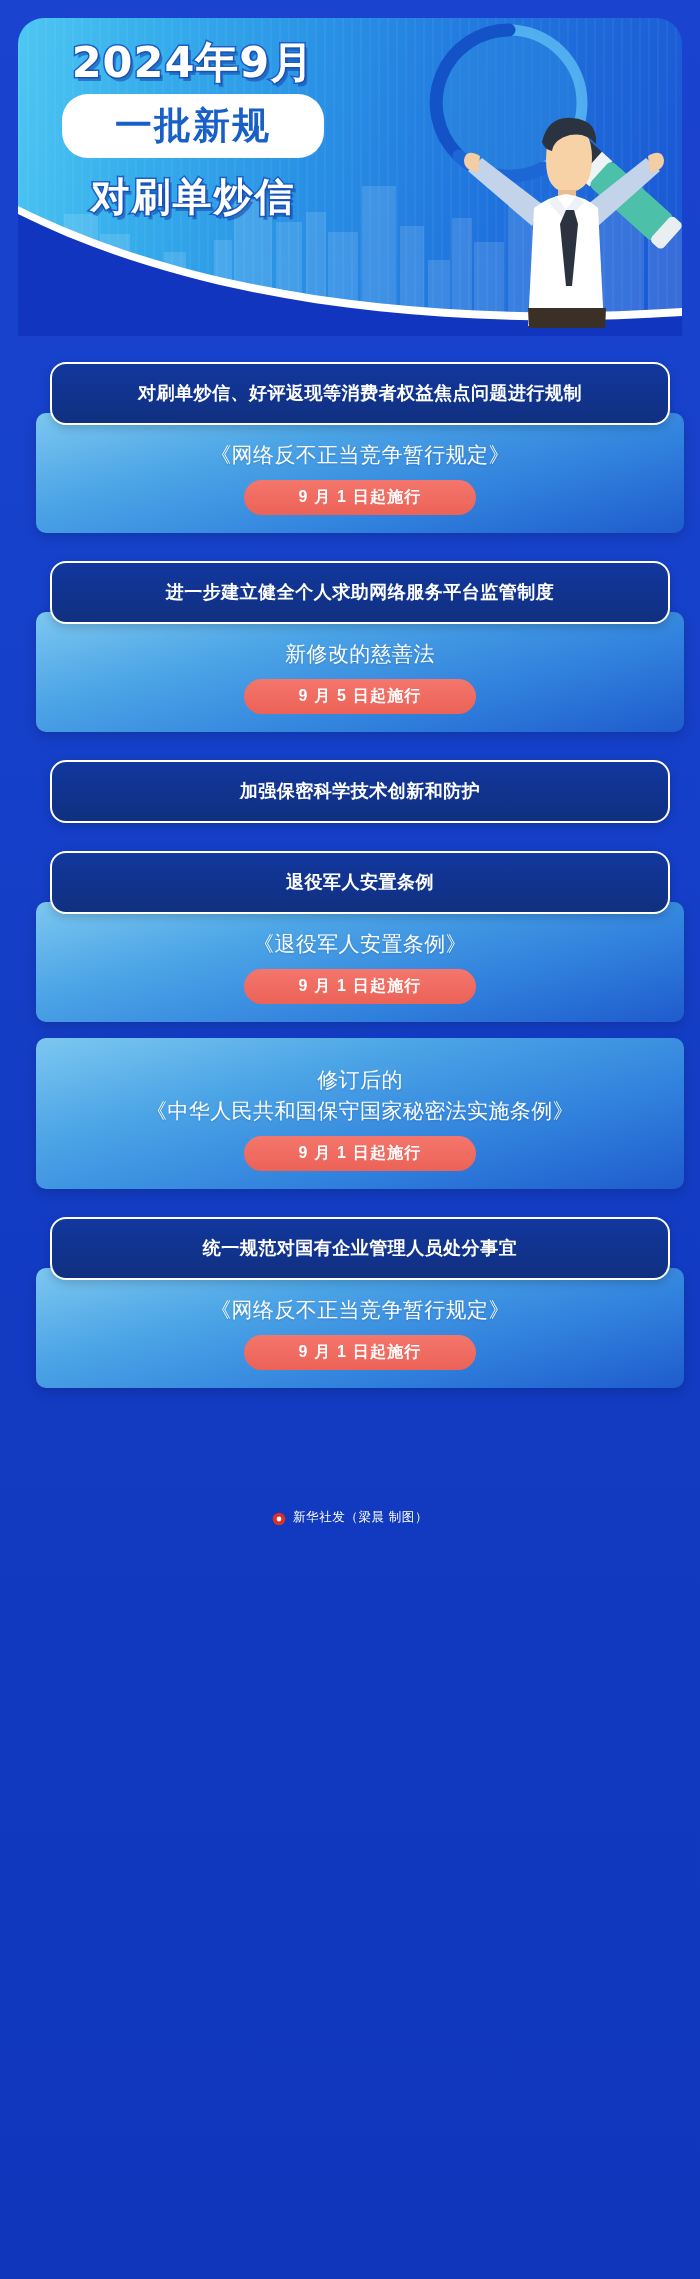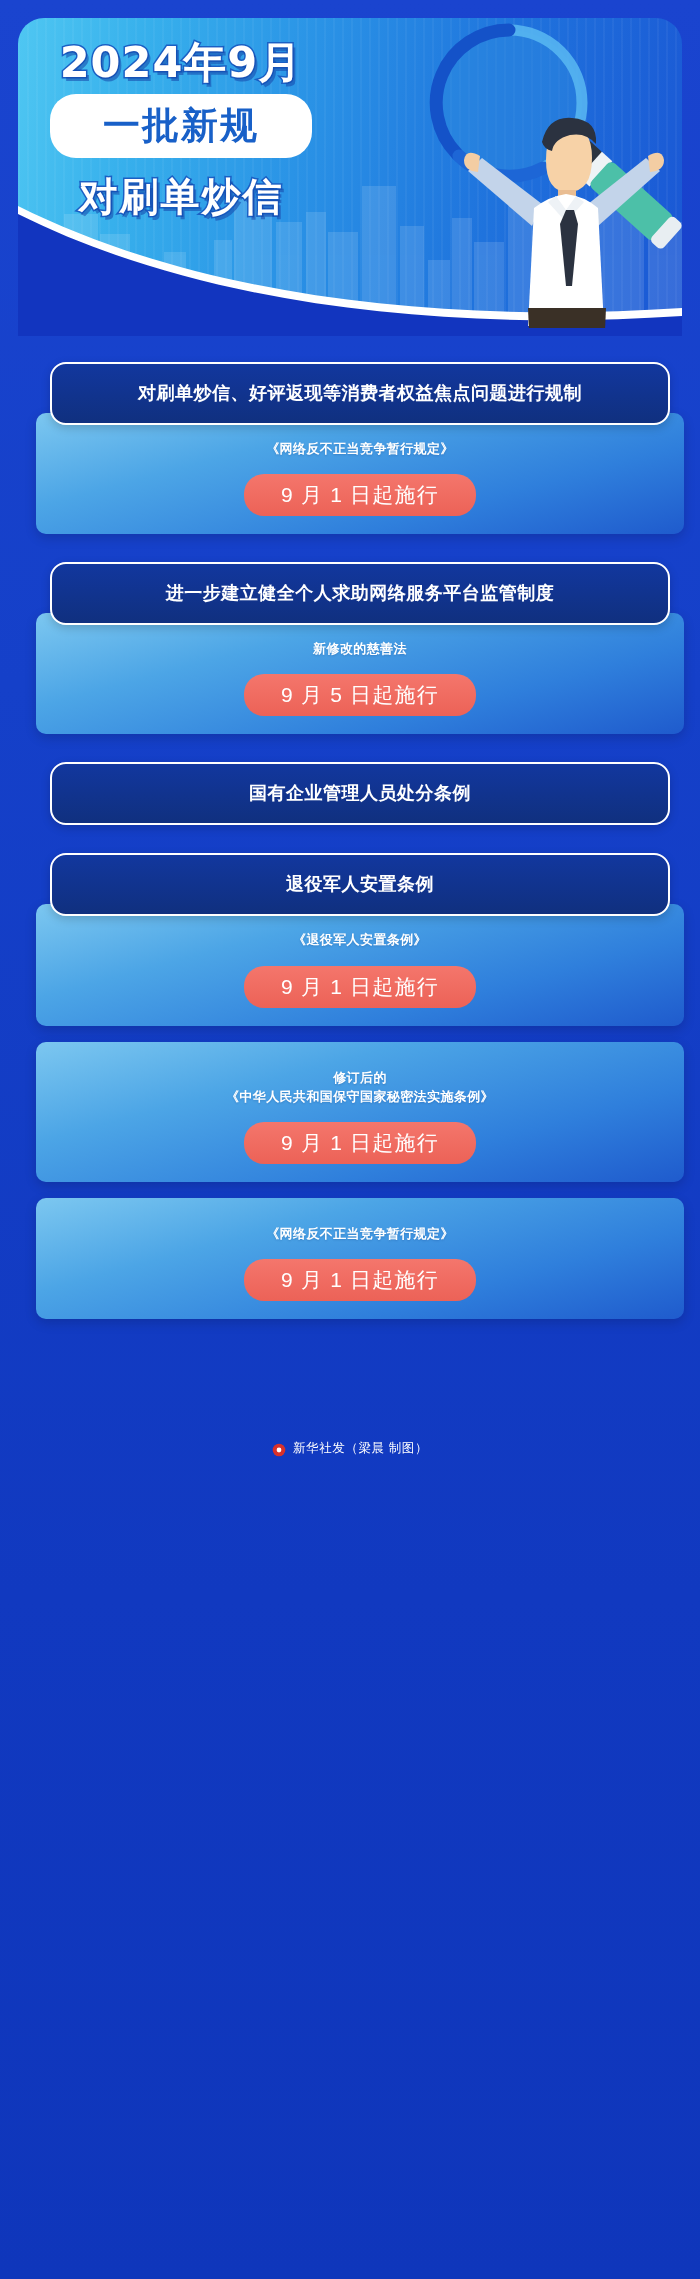--- a/index.html
+++ b/index.html
@@ -33,21 +33,21 @@
       linear-gradient(100deg, #4fc7f2 0%, #37b0ec 18%, #2a93e6 42%, #1f73dd 70%, #1a56d4 100%);
     overflow: hidden;
   }
   
   .skyline { position:absolute; left:0; bottom:0; width:664px; height:180px; opacity:.42;}
   
   .hero-wave { position:absolute; left:0; bottom:-2px; width:664px; height:150px;}
 
   .hero-title {
     position: absolute;
-    left: 16px;
+    left: 28px;
     top: 40px;
     width: 330px;
     z-index: 6;
   }
   .t-line1 {
     font-size: 43px;
     font-weight: 900;
     color: #ffffff;
     letter-spacing: 1px;
     text-align: center;
@@ -118,36 +118,36 @@
     position: relative;
     margin-top: -12px;
     padding: 26px 20px 18px 20px;
     border-radius: 10px;
     background: linear-gradient(165deg,#7cc7f0 0%, #4ca5e6 32%, #2f7fdc 70%, #1f5bcd 100%);
     text-align: center;
     box-shadow: 0 4px 12px rgba(0,0,0,.16);
   }
   .card-sub {
     color: #ffffff;
-    font-size: 13px;
-    font-weight: 700;
+    font-size: 21px;
+    font-weight: 400;
     line-height: 1.48;
     letter-spacing: .4px;
     text-shadow: 0 1px 2px rgba(0,40,110,.22);
   }
   .date-pill {
-    margin: 16px auto 0;
+    margin: 10px auto 0;
     display: inline-block;
     min-width: 232px;
     padding: 7px 30px;
     border-radius: 20px;
     background: linear-gradient(180deg,#f4766c 0%, #ec6257 100%);
     color: #ffffff;
-    font-size: 21px;
-    font-weight: 400;
+    font-size: 16px;
+    font-weight: 700;
     letter-spacing: 1.2px;
   }
 
   
   .footer {
     position: relative;
     height: 110px;
     display: flex;
     align-items: flex-end;
     justify-content: center;
@@ -259,40 +259,41 @@
 
     <div class="card">
       <div class="card-head">进一步建立健全个人求助网络服务平台监管制度</div>
       <div class="card-body">
         <div class="card-sub">新修改的慈善法</div>
         <div class="date-pill">9 月 5 日起施行</div>
       </div>
     </div>
 
     <div class="card">
-      <div class="card-head">国有企业管理人员处分条例</div>
+      <div class="card-head">加强保密科学技术创新和防护</div>
     </div>
 
     <div class="card">
       <div class="card-head">退役军人安置条例</div>
       <div class="card-body">
         <div class="card-sub">《退役军人安置条例》</div>
         <div class="date-pill">9 月 1 日起施行</div>
       </div>
     </div>
 
     <div class="card">
       <div class="card-body">
         <div class="card-sub" style="white-space:pre-line">修订后的
 《中华人民共和国保守国家秘密法实施条例》</div>
         <div class="date-pill">9 月 1 日起施行</div>
       </div>
     </div>
 
     <div class="card">
+      <div class="card-head">统一规范对国有企业管理人员处分事宜</div>
       <div class="card-body">
         <div class="card-sub">《网络反不正当竞争暂行规定》</div>
         <div class="date-pill">9 月 1 日起施行</div>
       </div>
     </div>
 
   </div>
 
   <div class="footer">
     <svg class="footer-logo" viewBox="0 0 20 20">

